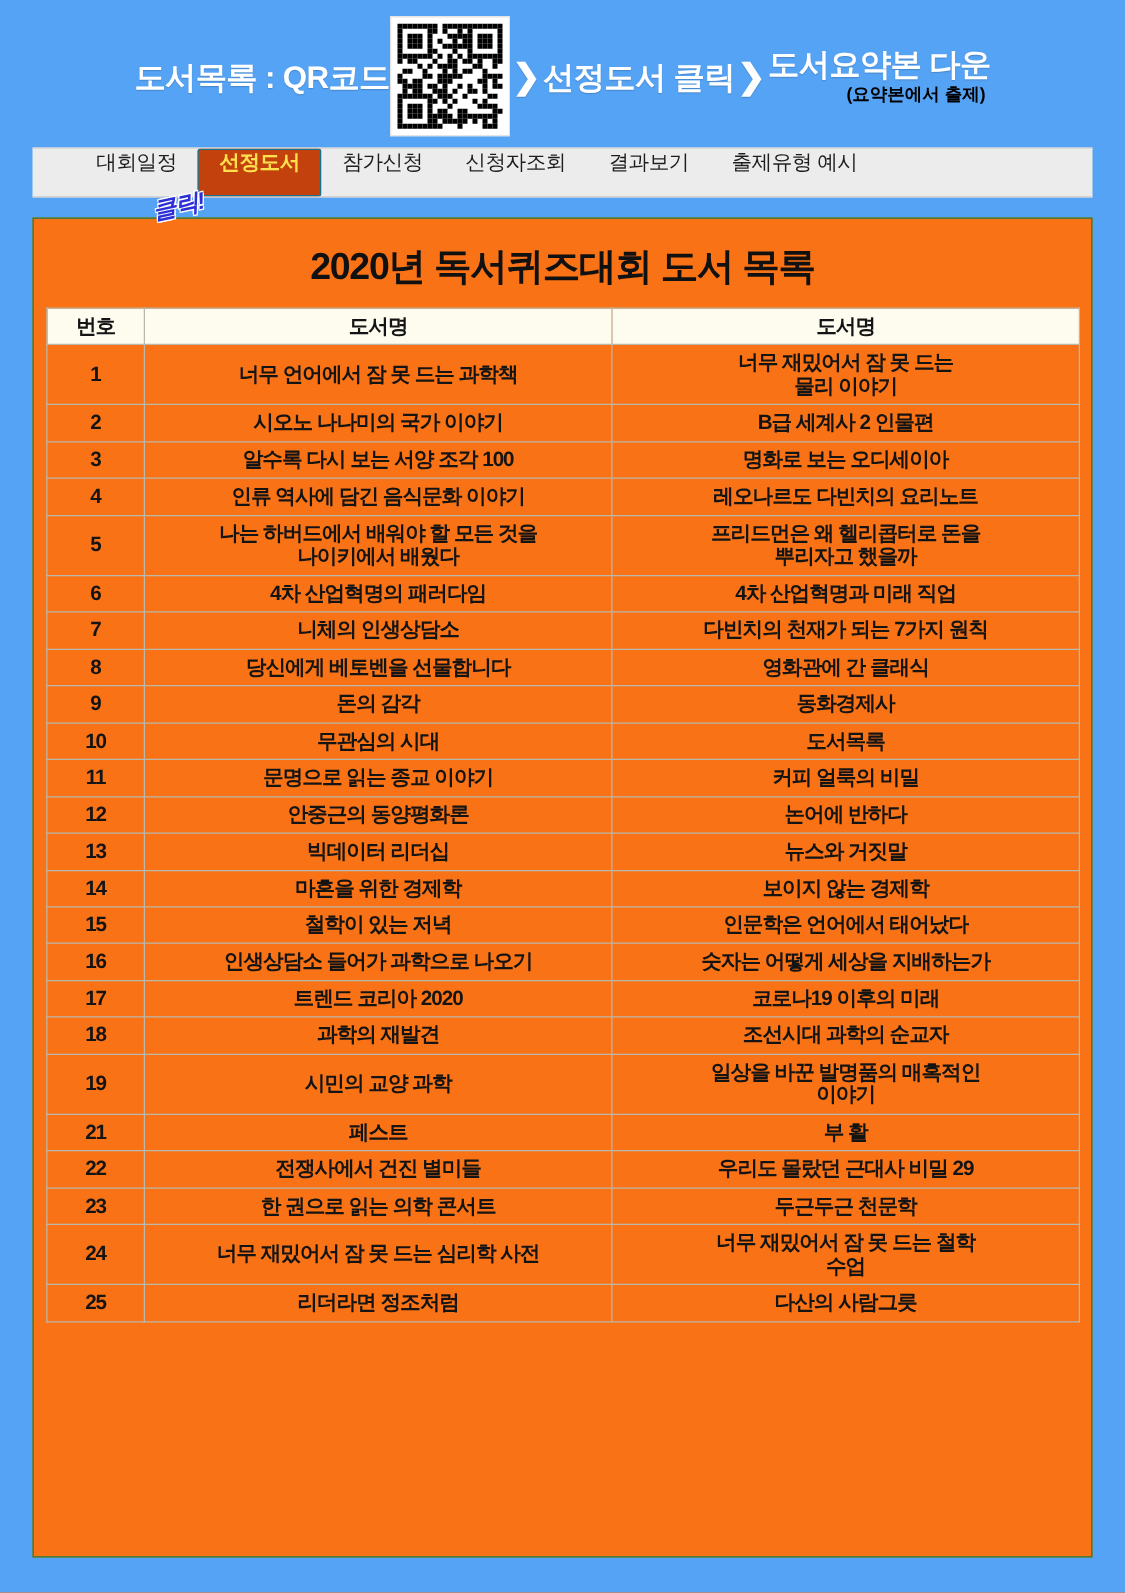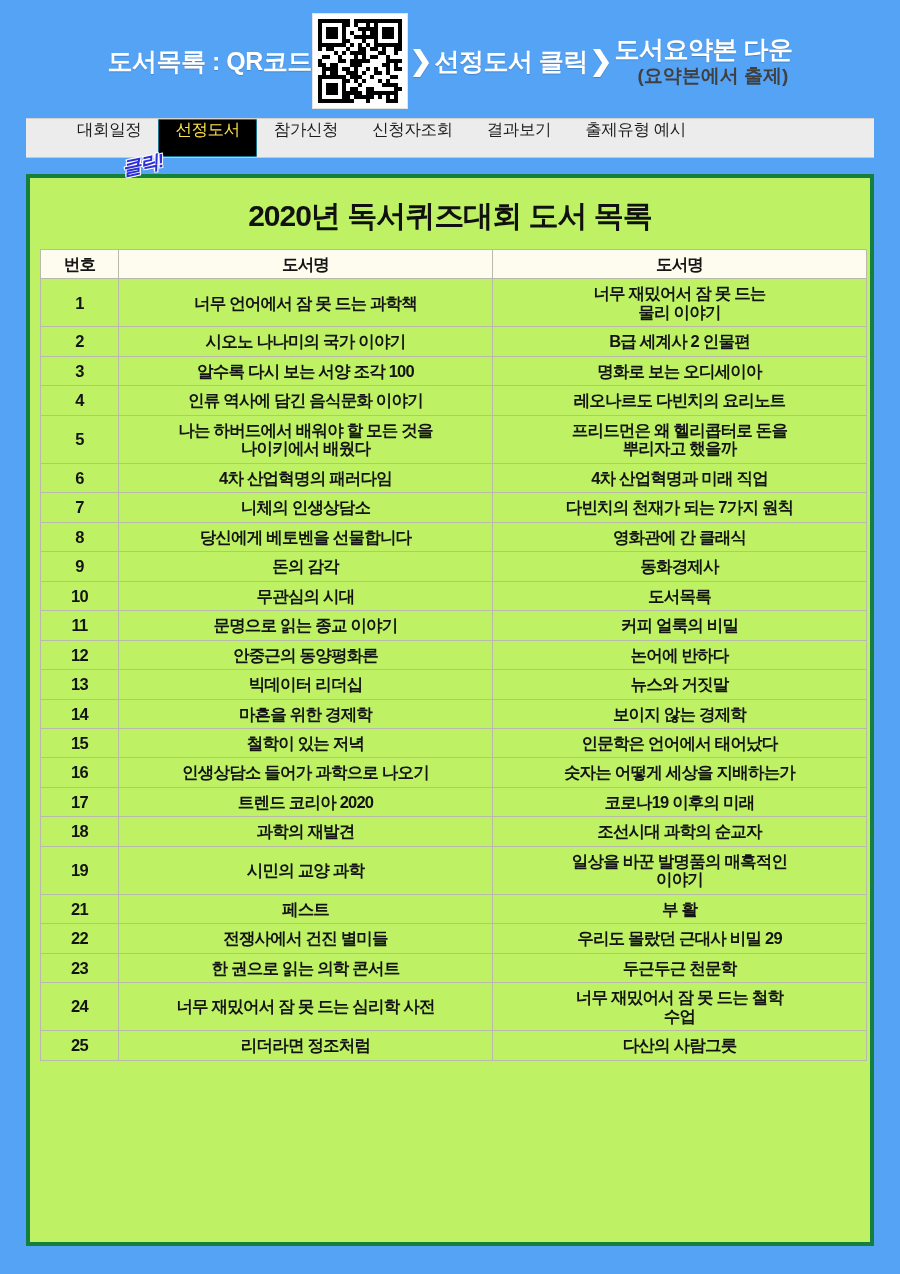--- a/index.html
+++ b/index.html
@@ -60,22 +60,22 @@
     padding: 0 2px;
     text-shadow: 0 1px 1px rgba(0,0,0,.2);
   }
   .hdr-stack {
     display: flex;
     flex-direction: column;
     align-items: flex-end;
     line-height: 1.18;
   }
   .hdr-sub {
-    color: #404040;
-    font-size: 19px;
+    color: #000000;
+    font-size: 14px;
     font-weight: bold;
     align-self: flex-end;
     padding-right: 4px;
   }
 
   
   .tabbar {
     margin: 0 26px;
     height: 40px;
     background: #ececec;
@@ -89,44 +89,44 @@
   }
   .tab {
     display: flex;
     padding: 0 17px;
     font-size: 16.5px;
     color: #1d1d1d;
     white-space: nowrap;
     letter-spacing: -0.4px;
   }
   .tab.active {
-    background: #000000;
+    background: #c2410c;
     color: #ffe14d;
-    font-weight: normal;
+    font-weight: bold;
     border-radius: 2px;
     box-shadow: inset 0 0 0 1px #17748f;
   }
   .click-note {
     position: absolute;
     left: 96px;
     top: 33px;
     color: #2d2fd6;
     font-size: 19px;
     font-weight: bold;
     font-style: italic;
     transform: rotate(-12deg);
     text-shadow: 1px 1px 0 #ffffff, -1px -1px 0 #ffffff, 1px -1px 0 #ffffff, -1px 1px 0 #ffffff;
     letter-spacing: -1px;
   }
 
   
   .card {
     margin: 16px 26px 0 26px;
-    background: #bef264;
-    border: 4px solid #15803d;
+    background: #f97316;
+    border: 1px solid #15803d;
     padding: 14px 10px 0 10px;
     box-sizing: border-box;
     height: 1072px;
     overflow: hidden;
   }
   .card-title {
     text-align: center;
     font-size: 30px;
     font-weight: bold;
     color: #111111;

